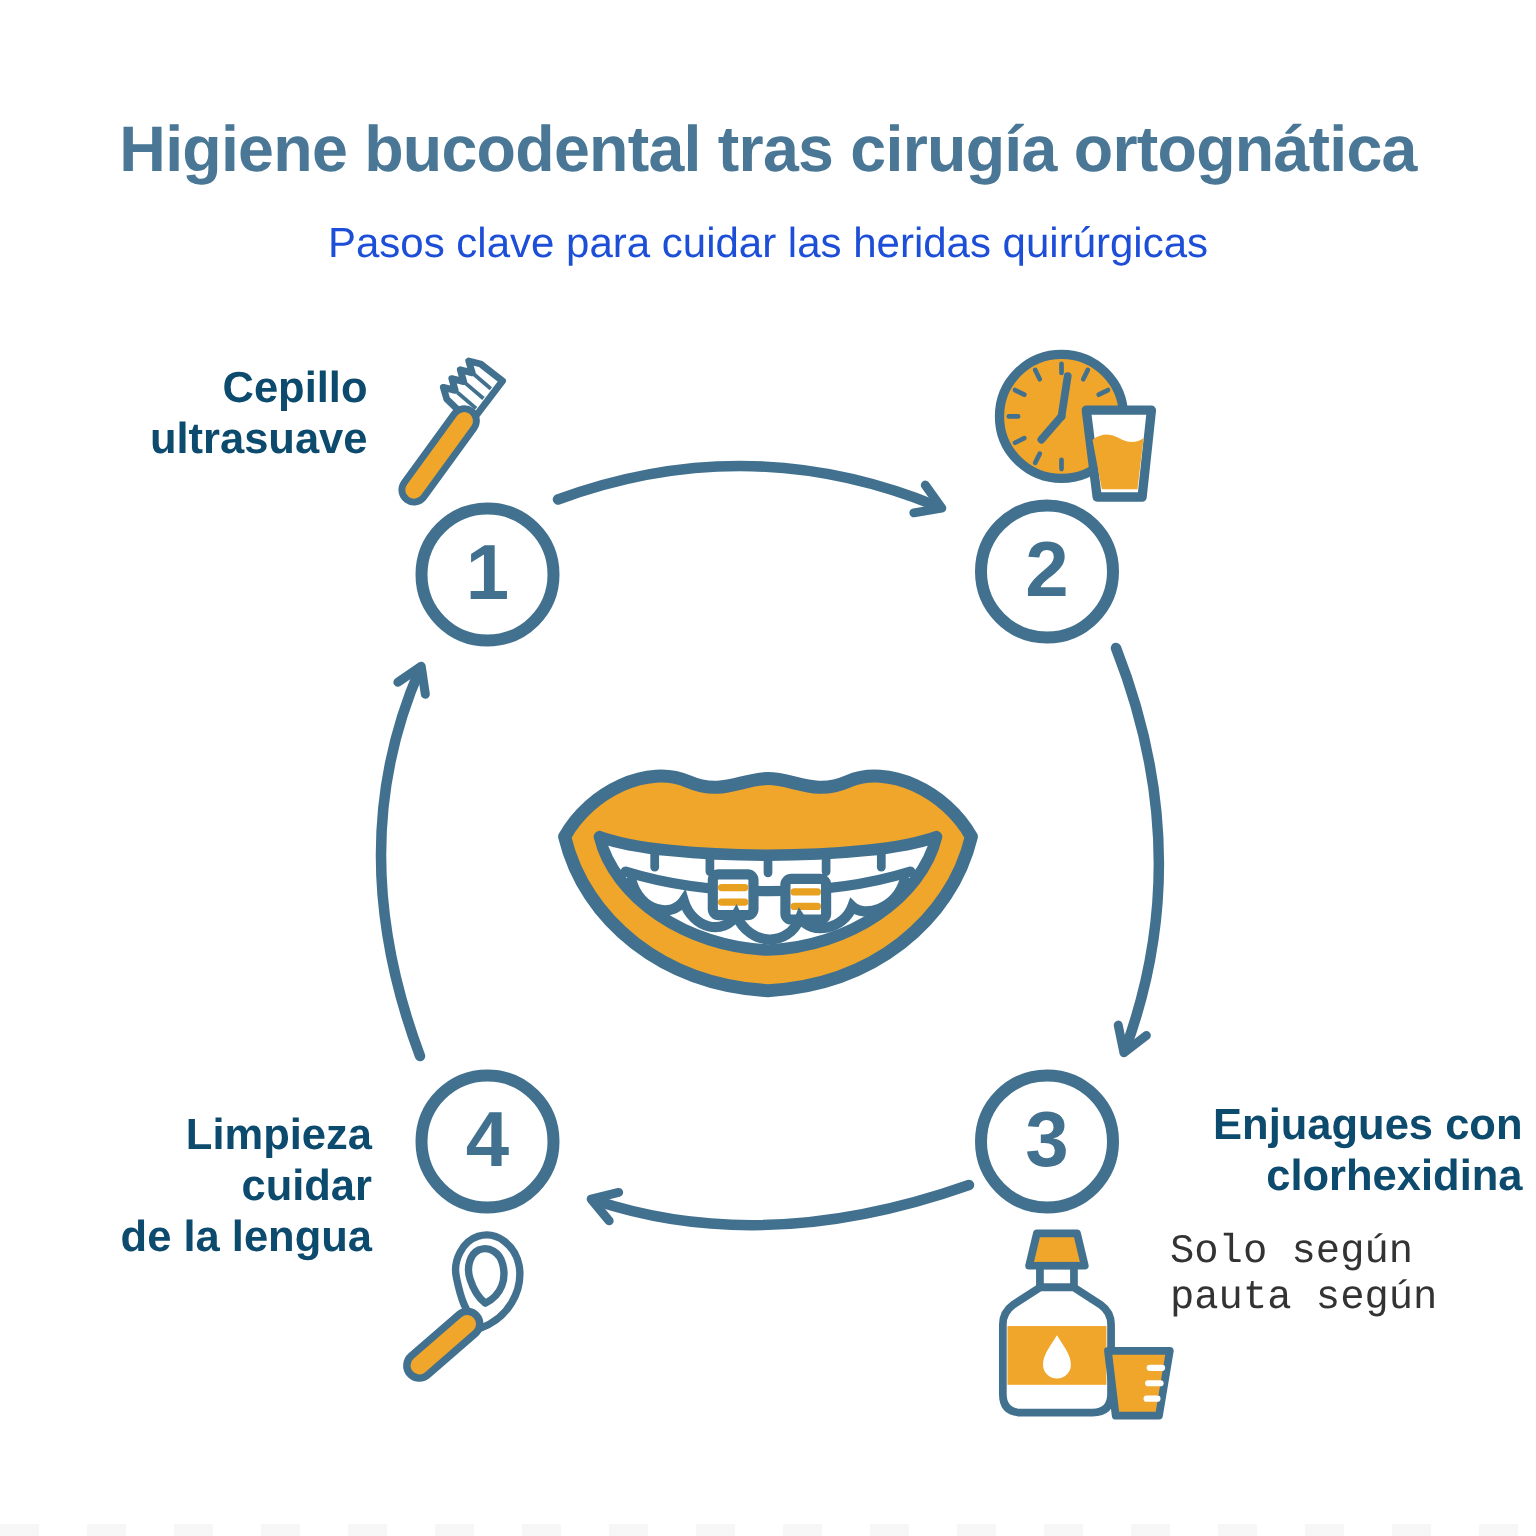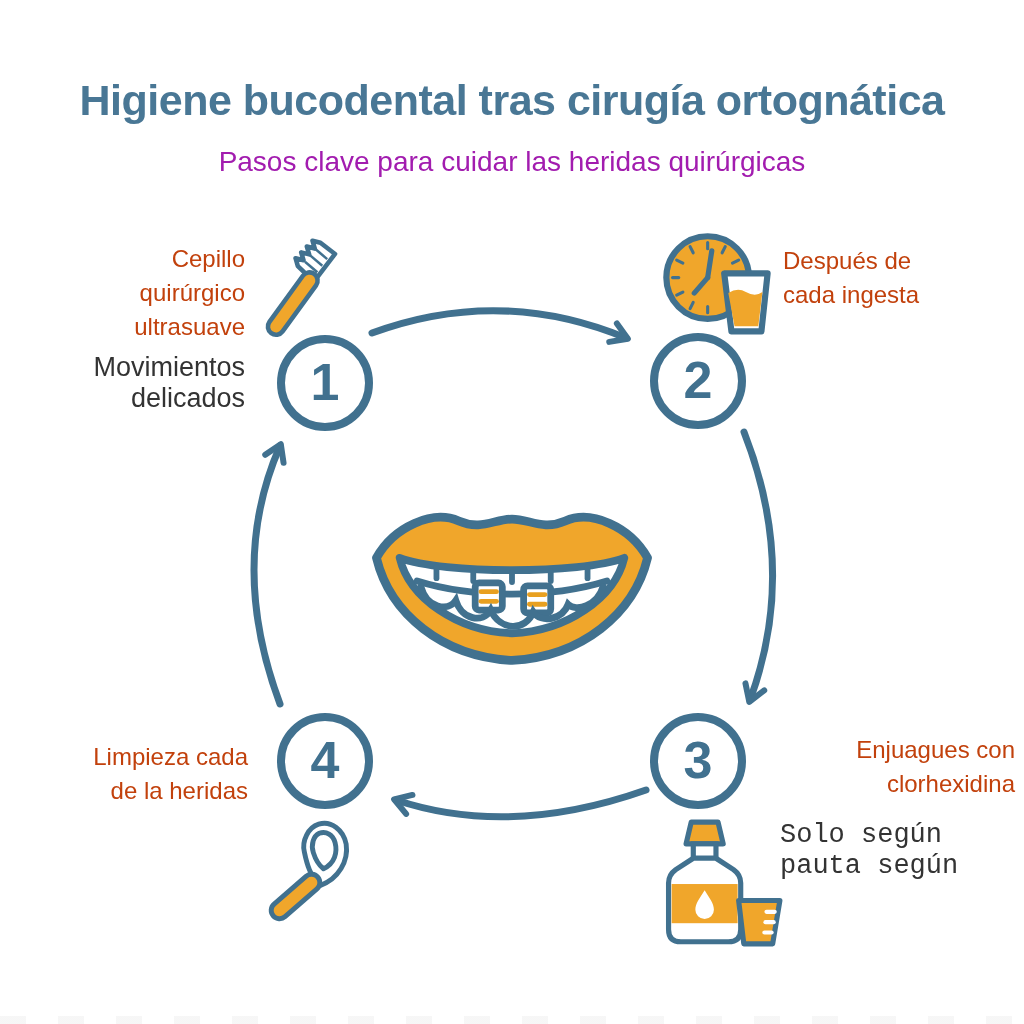--- a/index.html
+++ b/index.html
@@ -7,23 +7,23 @@
     position:relative;width:1024px;height:1024px;background:#ffffff;overflow:hidden;
     font-family:"Liberation Sans", sans-serif;
   }
   .abs{position:absolute;}
   #main-title{
     top:76px;left:0;width:1024px;text-align:center;
     font-size:43px;font-weight:bold;color:#497795;letter-spacing:-0.5px;
   }
   #sub-title{
     top:146px;left:0;width:1024px;text-align:center;
-    font-size:28px;font-weight:400;color:#a21caf;
+    font-size:28px;font-weight:400;color:#1d4ed8;
   }
-  .step-title{font-size:24px;font-weight:normal;color:#c2410c;line-height:34px;}
+  .step-title{font-size:29px;font-weight:bold;color:#0c4a6e;line-height:34px;}
   .step-desc{font-size:27px;font-weight:400;color:#333333;line-height:31px;}
   .ta-r{text-align:right;}
   .ta-l{text-align:left;}
   .num-circle{
     width:80px;height:80px;border:8px solid #41718F;border-radius:50%;
     background:#ffffff;text-align:center;
     font-size:52px;font-weight:bold;color:#41718F;line-height:78px;
   }
   #arrow-layer{top:0;left:0;pointer-events:none;}
   #watermark-remnant{
@@ -88,26 +88,21 @@
       <g stroke="#41718F" stroke-width="2.5">
         <line x1="80" y1="42" x2="81" y2="58"></line>
         <line x1="88" y1="41" x2="89" y2="57"></line>
         <line x1="96" y1="40" x2="97" y2="56"></line>
       </g>
       <rect x="6" y="54" width="72" height="16" rx="8" fill="#F0A62B" stroke="#41718F" stroke-width="4.5" transform="rotate(-8 42 62)"></rect>
     </g>
   </svg>
   <div class="abs step-title ta-r" style="left:55px;top:242px;width:190px;">
     <div>Cepillo</div>
-    <div>quirúrgico</div>
     <div>ultrasuave</div>
-  </div>
-  <div class="abs step-desc ta-r" style="left:40px;top:352px;width:205px;">
-    <div>Movimientos</div>
-    <div>delicados</div>
   </div>
 
   <svg class="abs" style="left:656px;top:228px;" width="124" height="124" viewBox="0 0 120 120">
     <circle cx="50" cy="48" r="40" fill="#F0A62B" stroke="#41718F" stroke-width="6"></circle>
     <g stroke="#41718F" stroke-width="3" stroke-linecap="round">
       <line x1="50" y1="14" x2="50" y2="20"></line>
       <line x1="67" y1="18" x2="64" y2="24"></line>
       <line x1="80" y1="31" x2="74" y2="34"></line>
       <line x1="84" y1="48" x2="78" y2="48"></line>
       <line x1="20" y1="31" x2="26" y2="34"></line>
@@ -117,24 +112,20 @@
       <line x1="33" y1="78" x2="36" y2="72"></line>
       <line x1="50" y1="82" x2="50" y2="76"></line>
     </g>
     <g stroke="#41718F" stroke-width="5" stroke-linecap="round">
       <line x1="50" y1="48" x2="54" y2="22"></line>
       <line x1="50" y1="48" x2="37" y2="63"></line>
     </g>
     <path d="M 66 44 L 108 44 L 102 100 L 73 100 Z" fill="#ffffff" stroke="#41718F" stroke-width="6" stroke-linejoin="round"></path>
     <path d="M 70 63 Q 79 57 87 62 Q 96 67 103 62 L 99 95 L 76 95 Z" fill="#F0A62B"></path>
   </svg>
-  <div class="abs step-title ta-l" style="left:783px;top:244px;width:210px;">
-    <div>Después de</div>
-    <div>cada ingesta</div>
-  </div>
 
   <svg class="abs" style="left:650px;top:816px;" width="134" height="134" viewBox="0 0 130 130">
     <path d="M 40 6 L 66 6 L 71 27 L 35 27 Z" fill="#F0A62B" stroke="#41718F" stroke-width="5" stroke-linejoin="round"></path>
     <rect x="42" y="27" width="22" height="14" fill="#ffffff" stroke="#41718F" stroke-width="5"></rect>
     <path d="M 42 41 L 64 41 L 81 52 Q 88 57 88 65 L 88 110 Q 88 122 76 122 L 30 122
              Q 18 122 18 110 L 18 65 Q 18 57 25 52 Z" fill="#ffffff" stroke="#41718F" stroke-width="5" stroke-linejoin="round"></path>
     <rect x="21" y="66" width="64" height="38" fill="#F0A62B"></rect>
     <path d="M 53 72 C 58 80 62 85 62 91 A 9 9 0 1 1 44 91 C 44 85 48 80 53 72 Z" fill="#ffffff"></path>
     <path d="M 86 82 L 126 82 L 119 124 L 91 124 Z" fill="#F0A62B" stroke="#41718F" stroke-width="5" stroke-linejoin="round"></path>
     <g stroke="#ffffff" stroke-width="4" stroke-linecap="round">
@@ -155,19 +146,19 @@
   <svg class="abs" style="left:256px;top:818px;" width="118" height="118" viewBox="0 0 120 120">
     <g transform="rotate(-44 60 60)">
       <path d="M 58 70 C 76 78 96 72 106 58 C 114 46 112 30 100 24 C 90 19 76 24 70 34
                C 63 45 57 56 58 70 Z
                M 72 60 C 84 64 94 58 99 49 C 103 42 101 34 94 31 C 88 29 80 33 76 41
                C 73 47 71 53 72 60 Z" fill="#ffffff" fill-rule="evenodd" stroke="#41718F" stroke-width="5" stroke-linejoin="round"></path>
       <rect x="2" y="52" width="60" height="17" rx="8.5" fill="#F0A62B" stroke="#41718F" stroke-width="5" transform="rotate(3 32 60)"></rect>
     </g>
   </svg>
   <div class="abs step-title ta-r" style="left:35px;top:740px;width:213px;">
-    <div>Limpieza cada</div>
-    <div>de la heridas</div>
+    <div>Limpieza cuidar</div>
+    <div>de la lengua</div>
   </div>
 
   <div id="watermark-remnant" class="abs"></div>
 
 </div>
 
 </body></html>

